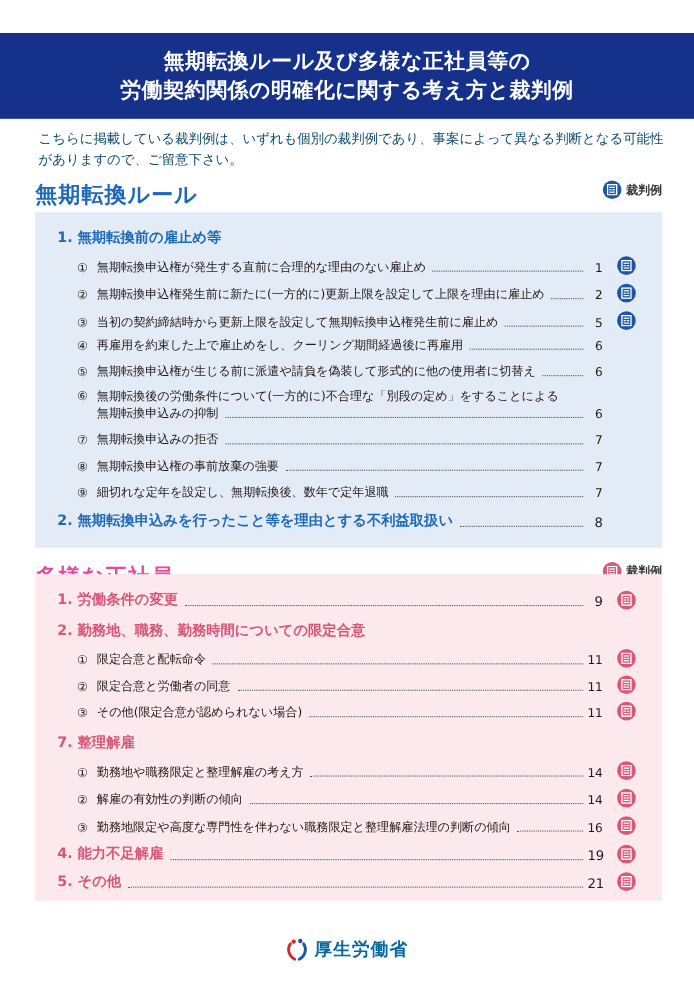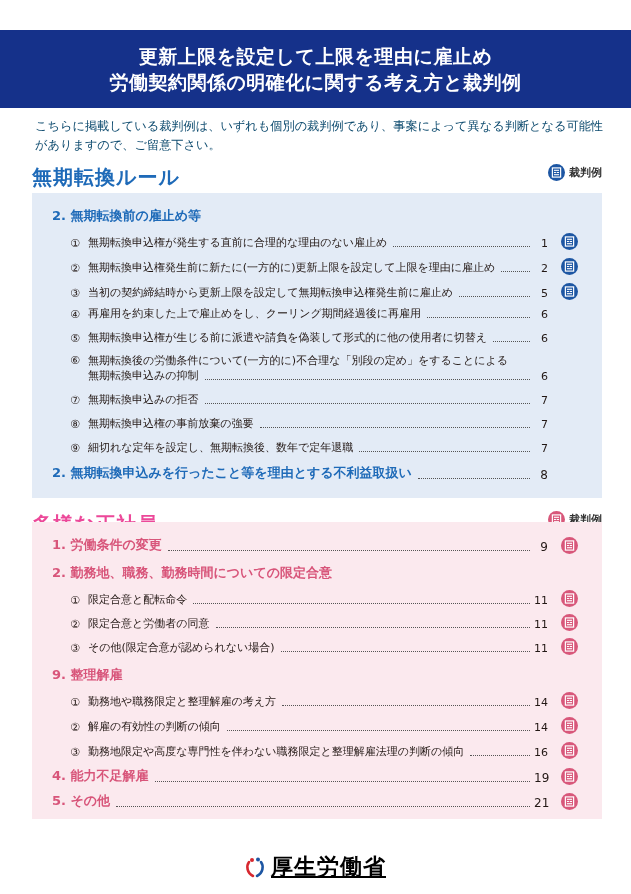--- a/index.html
+++ b/index.html
@@ -53,58 +53,58 @@
     .pink .heading, .pink .row.big { color: #d8557a; }
     .row.big { font-size: 13px; font-weight: bold; }
     .row.big .page { color: #231815; font-weight: normal; font-size: 12px; }
 
     .multi { position: absolute; font-size: 11px; color: #231815; }
 
     .footer-logo {
       position: absolute; left: 0; width: 631px; top: 852px;
       display: flex; justify-content: center; align-items: center; gap: 6px;
     }
-    .footer-logo .org { font-size: 22px; font-weight: bold; color: #000000; letter-spacing: 1px; text-decoration: underline; }
+    .footer-logo .org { font-size: 16px; font-weight: bold; color: #0369a1; letter-spacing: 1px; }
   </style>
 </head>
 <body>
 
 <svg width="0" height="0" style="position:absolute">
   <defs>
     <symbol id="doc" viewBox="0 0 12 12">
       <rect x="1.5" y="1" width="9" height="10" fill="none" stroke="#fff" stroke-width="1.3"></rect>
       <rect x="3.2" y="3" width="5.6" height="1.2" fill="#fff"></rect>
       <rect x="3.2" y="5.4" width="2.2" height="1.2" fill="#fff"></rect>
       <rect x="6.2" y="5.4" width="2.6" height="1.2" fill="#fff"></rect>
       <rect x="3.2" y="7.8" width="5.6" height="1.2" fill="#fff"></rect>
     </symbol>
   </defs>
 </svg>
 
 <div class="title-bar">
-  <div class="line">更新上限を設定して上限を理由に雇止め</div>
+  <div class="line">無期転換ルール及び多様な正社員等の</div>
   <div class="line">労働契約関係の明確化に関する考え方と裁判例</div>
 </div>
 
 <div class="intro">こちらに掲載している裁判例は、いずれも個別の裁判例であり、事案によって異なる判断となる可能性がありますので、ご留意下さい。</div>
 
 <div class="section-head blue" style="top:164px;">
   <span class="h" style="color:#1e6ab8;">無期転換ルール</span>
   <span class="legend">
     <span class="case-icon">
         <svg>
           <use href="#doc"></use>
         </svg>
       </span>
     <span>裁判例</span>
   </span>
 </div>
 
 <div class="panel blue">
-  <div class="heading" style="left:20px; top:14px;">2. 無期転換前の雇止め等</div>
+  <div class="heading" style="left:20px; top:14px;">1. 無期転換前の雇止め等</div>
 
   <div class="row" style="left:38px; top:40px; width:508px;">
     <span class="num">①</span>
     <span class="label">無期転換申込権が発生する直前に合理的な理由のない雇止め</span>
     <span class="dots"></span>
     <span class="page">1</span>
     <span class="ic">
         <span class="case-icon">
           <svg>
             <use href="#doc"></use>
@@ -241,21 +241,21 @@
     <span class="dots"></span>
     <span class="page">11</span>
     <span class="ic">
         <span class="case-icon">
           <svg>
             <use href="#doc"></use>
           </svg>
         </span>
       </span>
   </div>
-  <div class="heading" style="left:20px; top:144px;">9. 整理解雇</div>
+  <div class="heading" style="left:20px; top:144px;">7. 整理解雇</div>
   <div class="row" style="left:38px; top:170px; width:508px;">
     <span class="num">①</span>
     <span class="label">勤務地や職務限定と整理解雇の考え方</span>
     <span class="dots"></span>
     <span class="page">14</span>
     <span class="ic">
         <span class="case-icon">
           <svg>
             <use href="#doc"></use>
           </svg>

